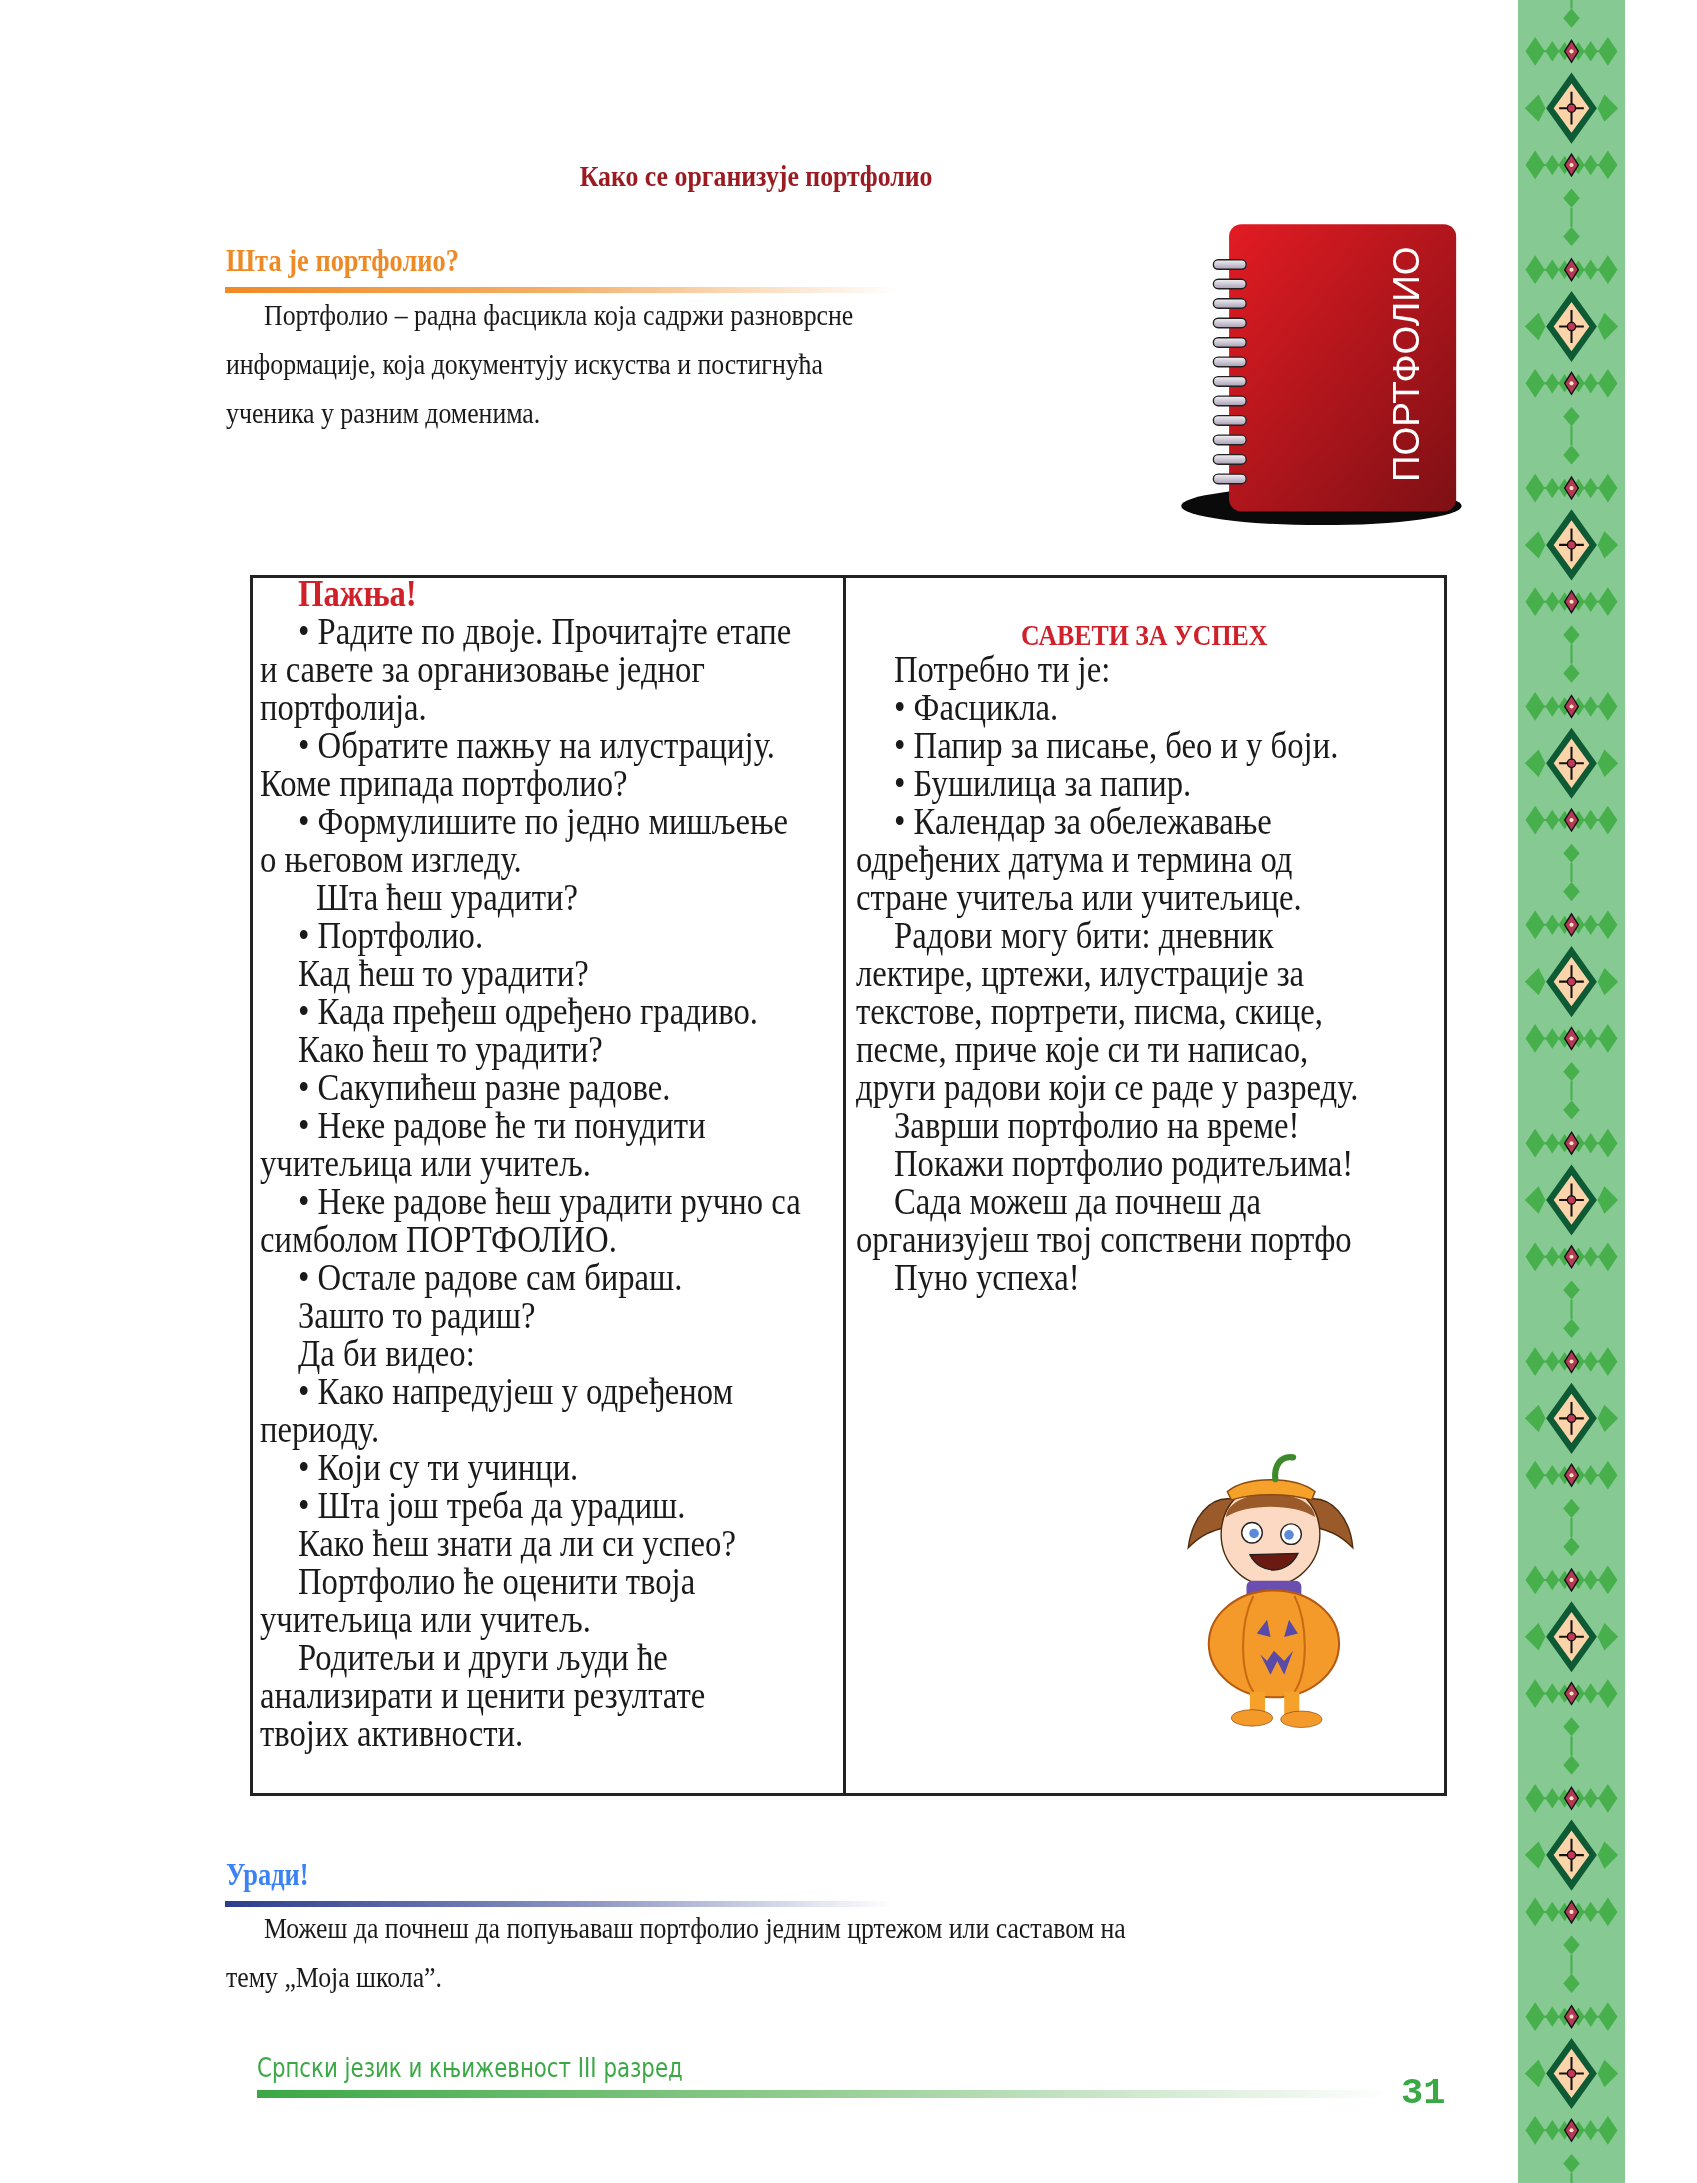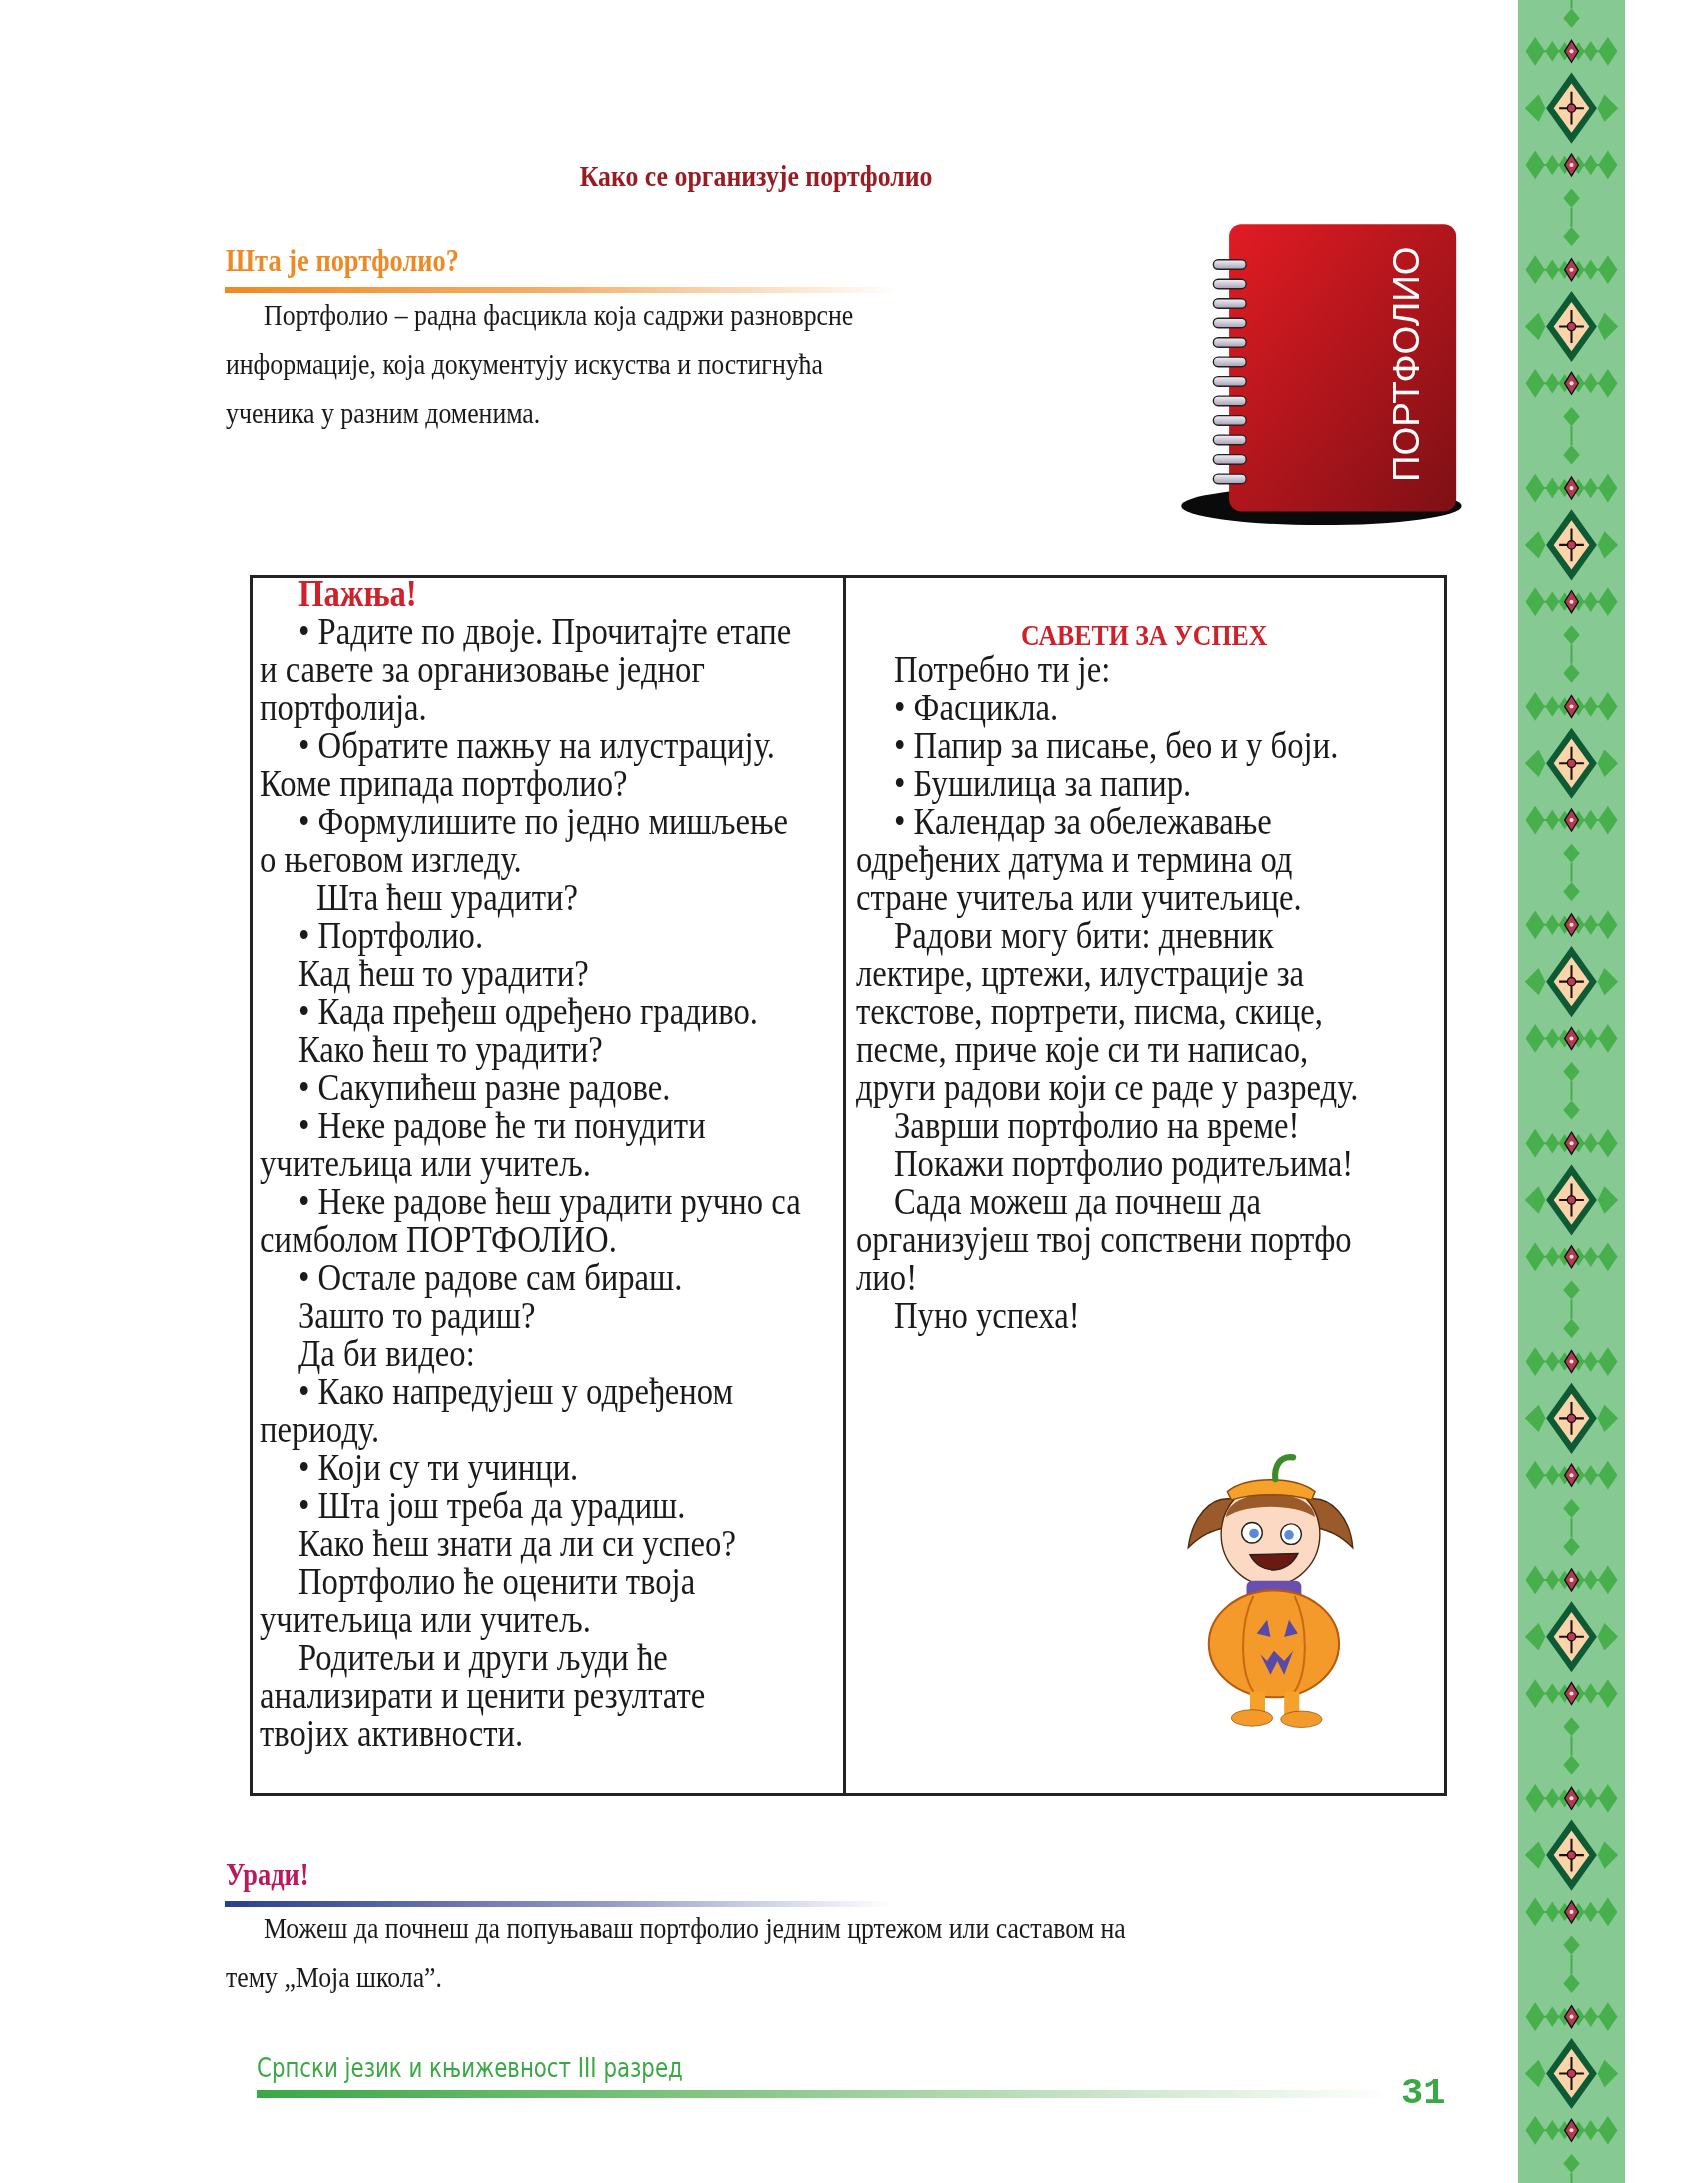--- a/index.html
+++ b/index.html
@@ -8,21 +8,21 @@
   .abs { position:absolute; }
 
   
   #title { left:0; top:159px; width:1513px; text-align:center; }
   #title span { font-weight:bold; font-size:30px; color:#9a1c22; display:inline-block; transform:scaleX(0.86); }
 
   
   .sec-head { left:226px; font-weight:bold; font-size:31.5px; }
   .sec-head span { display:inline-block; transform:scaleX(0.84); transform-origin:left top; }
   #h-what { top:243px; color:#ee8a26; }
-  #h-do { top:1857px; color:#be185d;text-align:center; }
+  #h-do { top:1857px; color:#3b82f6;text-align:center; }
   .underline { height:5.5px; }
   #ul-what { left:225px; top:287px; width:674px; background:linear-gradient(to right,#ef8a24 0%,#f5b06a 50%,rgba(255,255,255,0) 100%); }
   #ul-do { left:225px; top:1901px; width:668px; background:linear-gradient(to right,#2b3d8d 0%,#8f97c3 55%,rgba(255,255,255,0) 100%); }
 
   .para { left:226px; font-size:30px; line-height:49px; }
   .para .ln { display:block; white-space:nowrap; }
   .para .ln span { display:inline-block; transform:scaleX(0.86); transform-origin:left top; }
   #intro { top:290px; }
   #do-text { top:1903px; }
 
@@ -153,21 +153,20 @@
       <span class="ln"><span>стране учитеља или учитељице.</span></span>
       <span class="ln ind"><span>Радови могу бити: дневник</span></span>
       <span class="ln"><span>лектире, цртежи, илустрације за</span></span>
       <span class="ln"><span>текстове, портрети, писма, скице,</span></span>
       <span class="ln"><span>песме, приче које си ти написао,</span></span>
       <span class="ln"><span>други радови који се раде у разреду.</span></span>
       <span class="ln ind"><span>Заврши портфолио на време!</span></span>
       <span class="ln ind"><span>Покажи портфолио родитељима!</span></span>
       <span class="ln ind"><span>Сада можеш да почнеш да</span></span>
       <span class="ln"><span>организујеш твој сопствени портфо</span></span>
-      <span class="ln"><span>лио!</span></span>
       <span class="ln ind"><span>Пуно успеха!</span></span>
     </div>
 </div>
 
 <svg id="girl" class="abs" viewBox="0 0 290 420">
   <path d="M95 80 C55 70 30 110 25 150 C45 130 60 125 80 120 Z" fill="#9a5a2a" stroke="#4a2a10" stroke-width="2"></path>
   <path d="M195 80 C235 70 262 110 265 150 C245 130 230 125 210 120 Z" fill="#9a5a2a" stroke="#4a2a10" stroke-width="2"></path>
   <ellipse cx="145" cy="130" rx="72" ry="75" fill="#fcd9c2" stroke="#4a2a10" stroke-width="2"></ellipse>
   <path d="M80 105 C85 60 205 60 210 105 C180 85 110 85 80 105Z" fill="#9a5a2a"></path>
   <path d="M82 68 C110 45 180 45 210 68 L205 80 C170 70 120 70 88 80Z" fill="#f5a12a" stroke="#8a4a10" stroke-width="2"></path>

